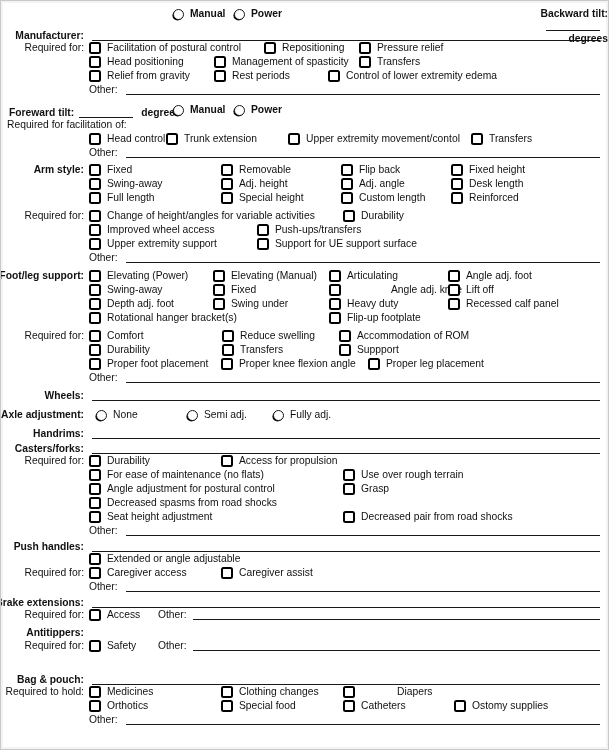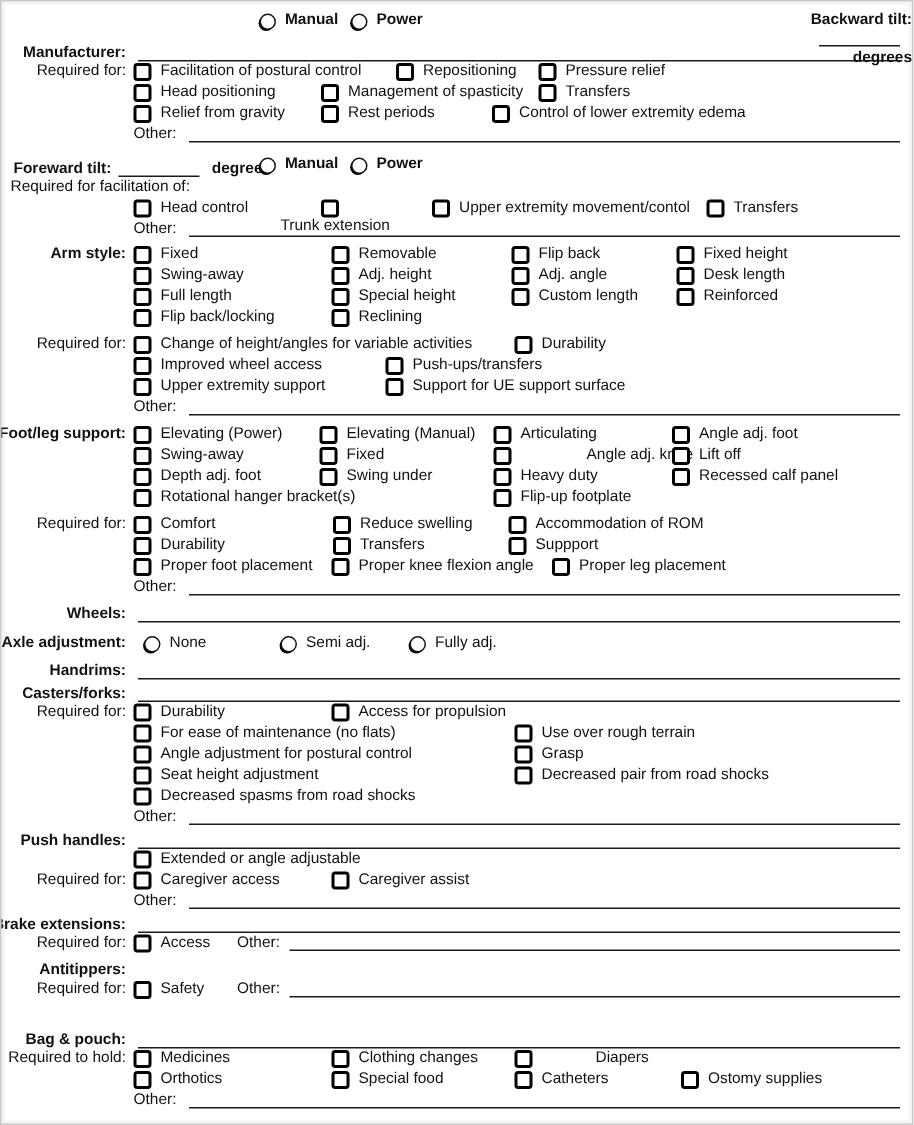--- a/index.html
+++ b/index.html
@@ -126,21 +126,21 @@
         <span class="rd"></span>
         <span class="ilabel">Power</span>
       </span>
     </div>
   <div class="prow">Required for facilitation of:</div>
   <div class="row">
       <span class="item" style="left: 88px;">
         <span class="cb"></span>
         <span class="ilabel">Head control</span>
       </span>
-      <span class="item" style="left: 180px; flex-direction: column;">
+      <span class="item" style="left: 165px;">
         <span class="cb"></span>
         <span class="ilabel">Trunk extension</span>
       </span>
       <span class="item" style="left: 287px;">
         <span class="cb"></span>
         <span class="ilabel">Upper extremity movement/contol</span>
       </span>
       <span class="item" style="left: 470px;">
         <span class="cb"></span>
         <span class="ilabel">Transfers</span>
@@ -197,30 +197,20 @@
         <span class="cb"></span>
         <span class="ilabel">Special height</span>
       </span>
       <span class="item" style="left: 340px;">
         <span class="cb"></span>
         <span class="ilabel">Custom length</span>
       </span>
       <span class="item" style="left: 450px;">
         <span class="cb"></span>
         <span class="ilabel">Reinforced</span>
-      </span>
-    </div>
-  <div class="row">
-      <span class="item" style="left: 88px;">
-        <span class="cb"></span>
-        <span class="ilabel">Flip back/locking</span>
-      </span>
-      <span class="item" style="left: 220px;">
-        <span class="cb"></span>
-        <span class="ilabel">Reclining</span>
       </span>
     </div>
   <div class="row" style="margin-top:4px;">
     <span class="gutter">Required for:</span>
   <span class="item" style="left: 88px;">
         <span class="cb"></span>
         <span class="ilabel">Change of height/angles for variable activities</span>
       </span>
       <span class="item" style="left: 342px;">
         <span class="cb"></span>
@@ -419,31 +409,31 @@
         <span class="ilabel">Angle adjustment for postural control</span>
       </span>
       <span class="item" style="left: 342px;">
         <span class="cb"></span>
         <span class="ilabel">Grasp</span>
       </span>
     </div>
   <div class="row">
       <span class="item" style="left: 88px;">
         <span class="cb"></span>
+        <span class="ilabel">Decreased spasms from road shocks</span>
+      </span>
+    </div>
+  <div class="row">
+      <span class="item" style="left: 88px;">
+        <span class="cb"></span>
         <span class="ilabel">Seat height adjustment</span>
       </span>
       <span class="item" style="left: 342px;">
         <span class="cb"></span>
         <span class="ilabel">Decreased pair from road shocks</span>
-      </span>
-    </div>
-  <div class="row">
-      <span class="item" style="left: 88px;">
-        <span class="cb"></span>
-        <span class="ilabel">Decreased spasms from road shocks</span>
       </span>
     </div>
   <div class="orow">
     <span class="olabel">Other:</span>
     <span class="line"></span>
   </div>
 
   <div class="frow" style="margin-top:4px;">
     <span class="glabel bold">Push handles:</span>
     <span class="line"></span>

